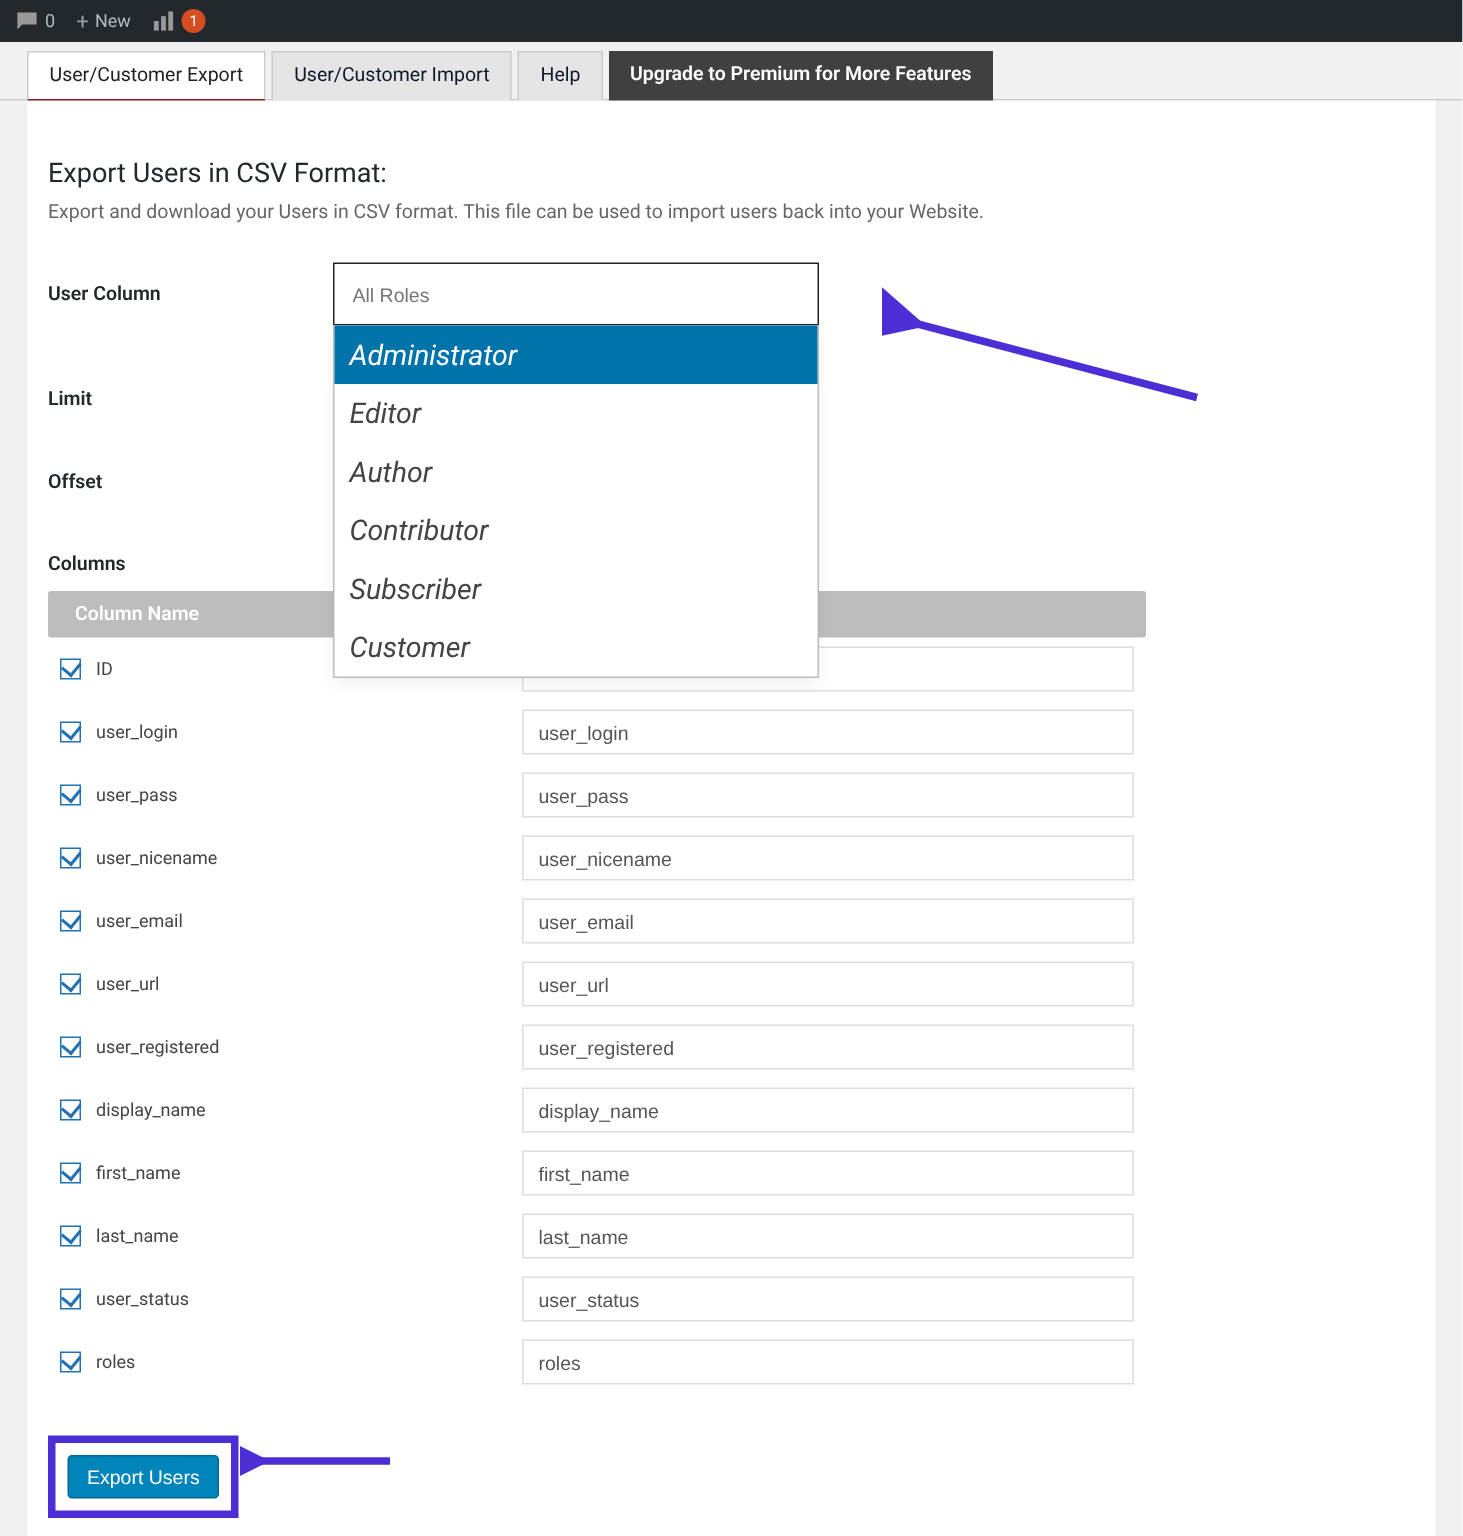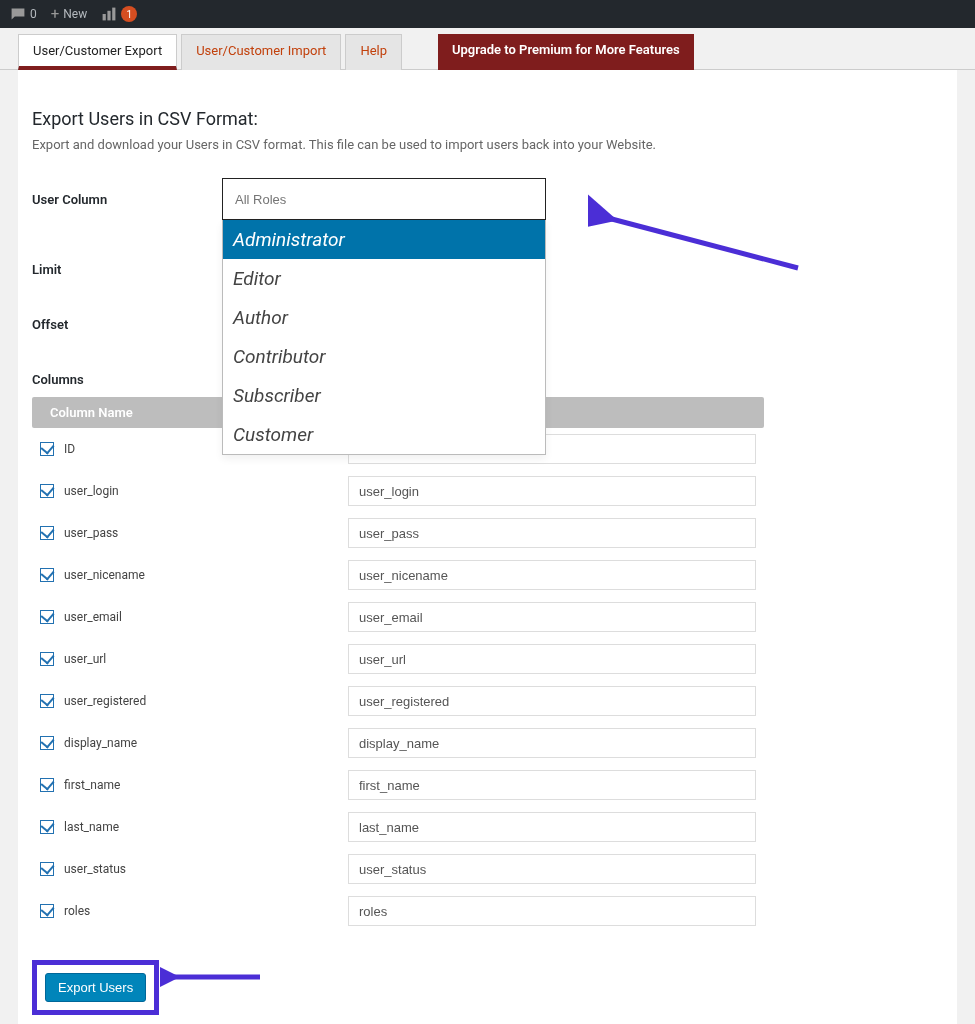--- a/index.html
+++ b/index.html
@@ -2,23 +2,23 @@
 <html><head>
 <meta charset="utf-8">
 <style>
 * { box-sizing: border-box; margin: 0; padding: 0; }
 body { font-family: -apple-system, BlinkMacSystemFont, "Segoe UI", Roboto, sans-serif; font-size: 13px; background: #f1f1f1; color: #444; width: 975px; }
 .adminbar { background: #23282d; color: #eee; height: 28px; display: flex; align-items: center; padding: 0 10px; font-size: 12px; }
 .adminbar .item { display: flex; align-items: center; margin-right: 14px; color: #b4b9be; cursor: pointer; }
 .adminbar .item svg, .adminbar .item .glyph { margin-right: 4px; }
 .badge { background: #d54e21; color: #fff; border-radius: 10px; min-width: 16px; height: 16px; font-size: 10px; display: inline-flex; align-items: center; justify-content: center; padding: 0 4px; }
 .tabs { display: flex; padding: 0 0 0 18px; border-bottom: 1px solid #ccc; margin-top: 6px; background:#f1f1f1;}
-.tab { padding: 8px 14px; border: 1px solid #ccc; background: #e5e5e5; margin-right: 4px; margin-bottom: -1px; font-size: 13px; color: #c2410c; cursor: pointer; border-bottom: none;}
-.tab.active { background: #fff; border-bottom: 4px solid #7f1d1d; color: #222; }
-.tab.upgrade { background: #7f1d1d; color: #fff; border: none; font-weight: 600; margin-left: 32px;}
+.tab { padding: 8px 14px; border: 1px solid #ccc; background: #e5e5e5; margin-right: 4px; margin-bottom: -1px; font-size: 13px; color: #0f172a; cursor: pointer; border-bottom: none;}
+.tab.active { background: #fff; border-bottom: 1px solid #7f1d1d; color: #222; }
+.tab.upgrade { background: #404040; color: #fff; border: none; font-weight: 600;}
 .panel { background: #fff; margin: 0 18px; padding: 20px 0 30px 0; }
 .panel-inner { padding: 0 14px; }
 h2.title { font-size: 18px; font-weight: 400; color: #23282d; margin: 18px 0 8px 0; }
 p.desc { color: #666; margin-bottom: 26px; }
 .form-row { display: flex; align-items: center; margin-bottom: 42px; position: relative;}
 .form-label { width: 190px; color: #23282d; font-weight: 600; font-size: 13px;}
 .roles-select { position: relative; width: 324px; }
 .roles-input { width: 100%; height: 42px; padding: 0 12px; border: 1px solid #222; outline: none; font-size: 13px; color: #888; background:#fff;}
 .roles-dropdown { position: absolute; top: 42px; left: 0; width: 100%; border: 1px solid #bbb; border-top: none; background: #fff; z-index: 10; box-shadow: 0 4px 8px rgba(0,0,0,.06);}
 .roles-dropdown .opt { padding: 8px 10px; font-size: 19px; color: #444; cursor: pointer; font-style: italic; }

